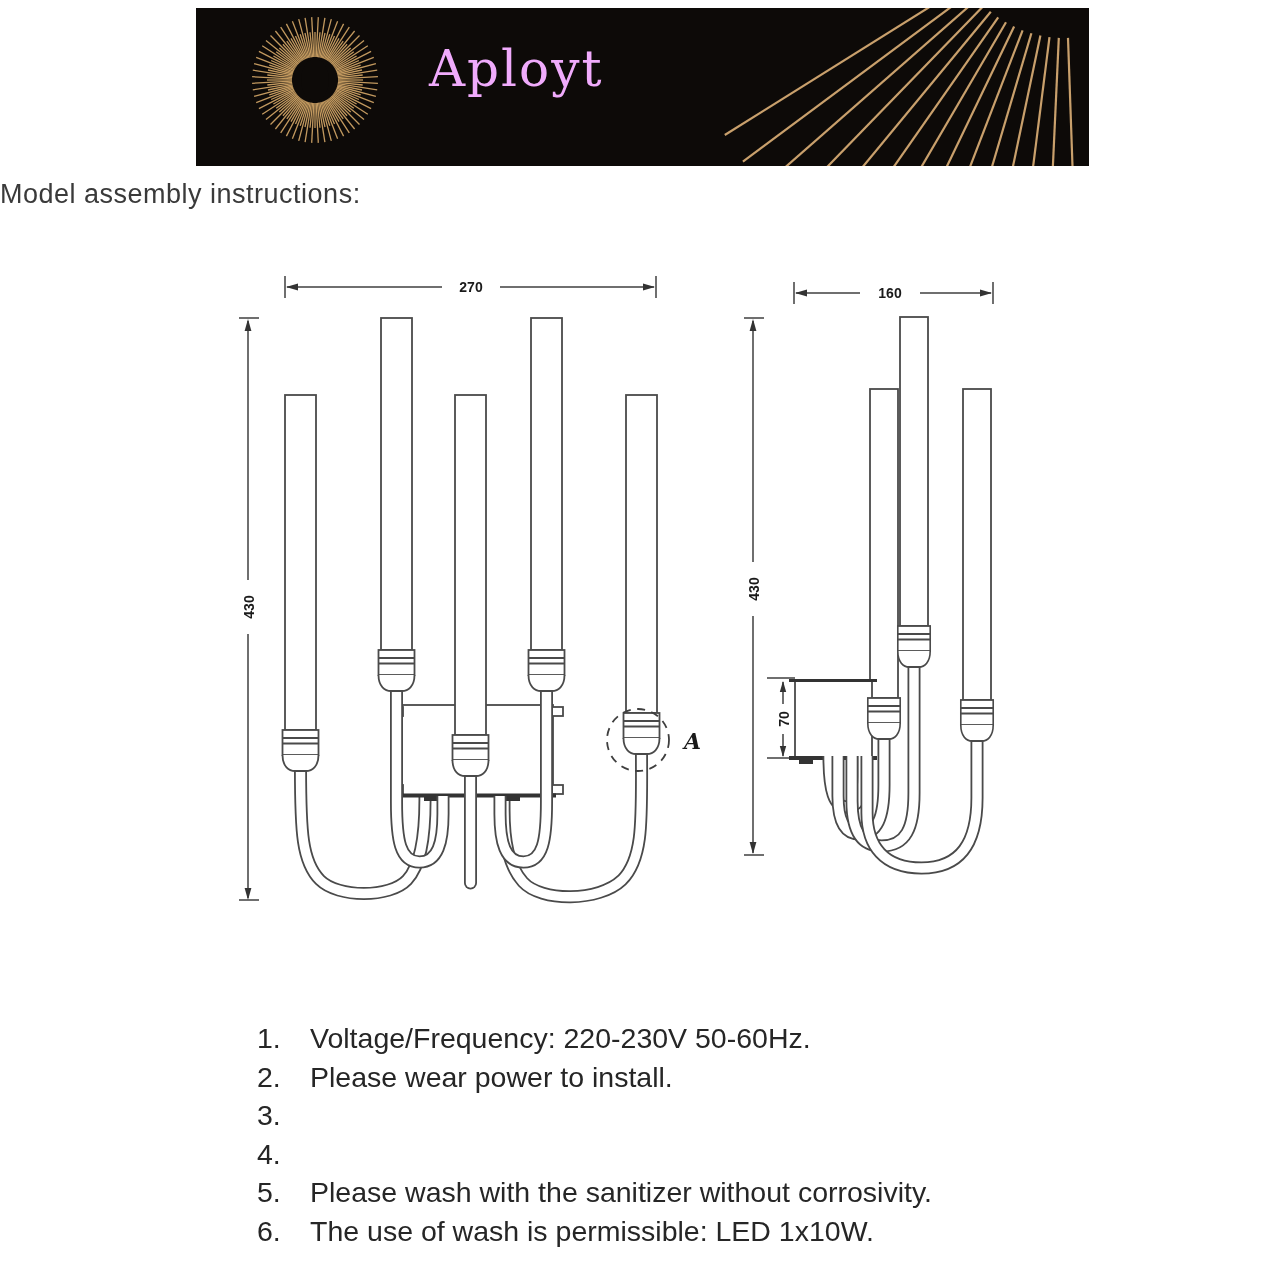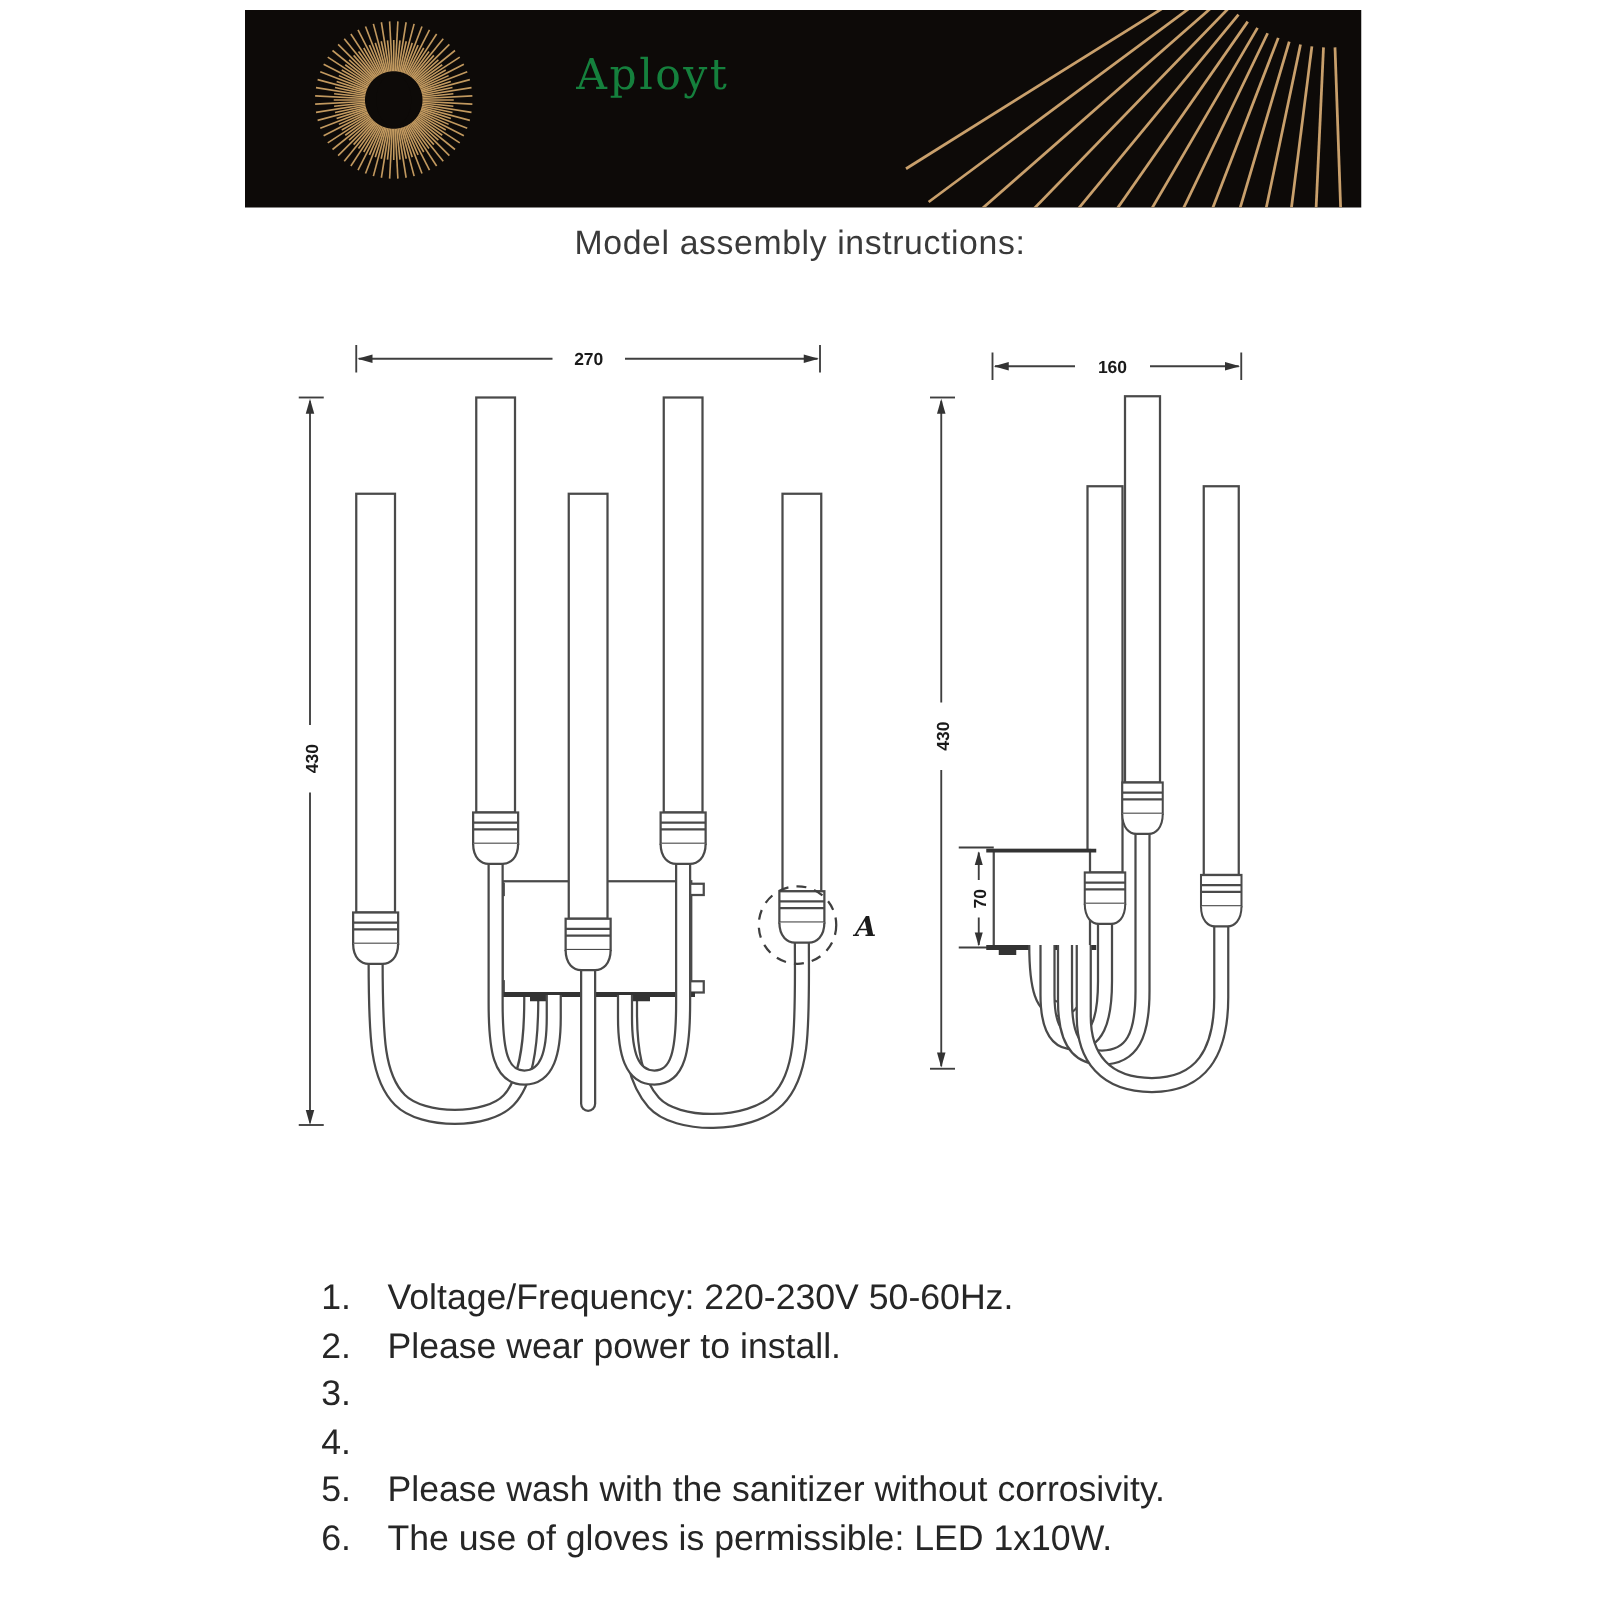--- a/index.html
+++ b/index.html
@@ -2,23 +2,23 @@
 <html><head>
 <meta charset="utf-8">
 <style>
   html,body{margin:0;padding:0;background:#ffffff;}
   .page{position:relative;width:1280px;height:1280px;background:#fff;overflow:hidden;
         font-family:"Liberation Sans",sans-serif;}
   
   .banner{position:absolute;left:196px;top:8px;width:893px;height:158px;background:#0d0a08;overflow:hidden;}
   .banner svg{position:absolute;left:0;top:0;width:893px;height:158px;}
   .brand{position:absolute;left:233px;top:32px;font-family:"DejaVu Serif",serif;font-weight:400;
-         font-size:34px;color:#15803d;letter-spacing:2px;margin-left:32px;}
+         font-size:50px;color:#f0abfc;letter-spacing:2px;}
   
-  .title{position:absolute;top:176px;left:0;width:100%;text-align:center;color:#3a3a3a;
+  .title{position:absolute;top:176px;left:0;width:100%;text-align:left;color:#3a3a3a;
          font-size:27px;line-height:37px;letter-spacing:.5px;}
   
   .drawing{position:absolute;left:0;top:0;width:1280px;height:1280px;}
   .ln{stroke:#4a4a4a;stroke-width:1.8;fill:none;}
   .fillw{fill:#fff;stroke:#4a4a4a;stroke-width:1.8;}
   .thin{stroke:#3f3f3f;stroke-width:1.5;fill:none;}
   .arm-o{fill:none;stroke:#4a4a4a;stroke-width:13px;}
   .arm-i{fill:none;stroke:#fff;stroke-width:9.4px;}
   .cap{stroke-linecap:round;}
   .dark{fill:#333;}
@@ -348,17 +348,17 @@
     </li>
     <li>
       <span class="num">4.</span>
     </li>
     <li>
       <span class="num">5.</span>
       <span class="txt">Please wash with the sanitizer without corrosivity.</span>
     </li>
     <li>
       <span class="num">6.</span>
-      <span class="txt">The use of gloves is permissible: LED 1x10W.</span>
+      <span class="txt">The use of wash is permissible: LED 1x10W.</span>
     </li>
   </ol>
 
 </div>
 
 </body></html>

